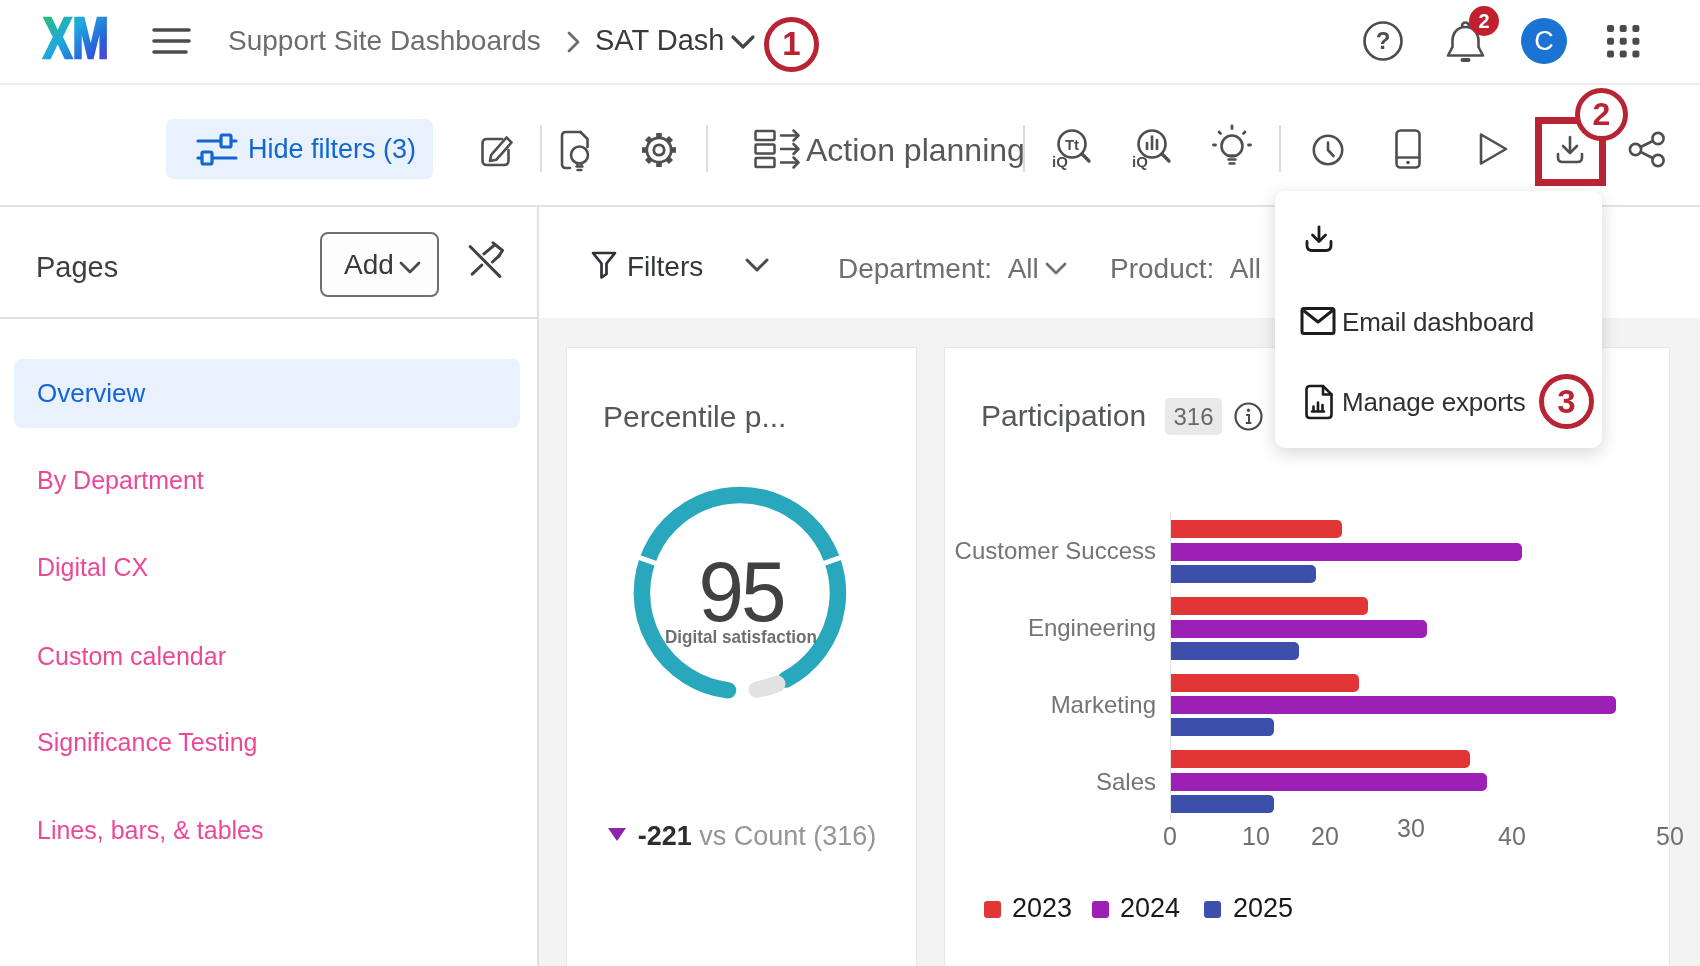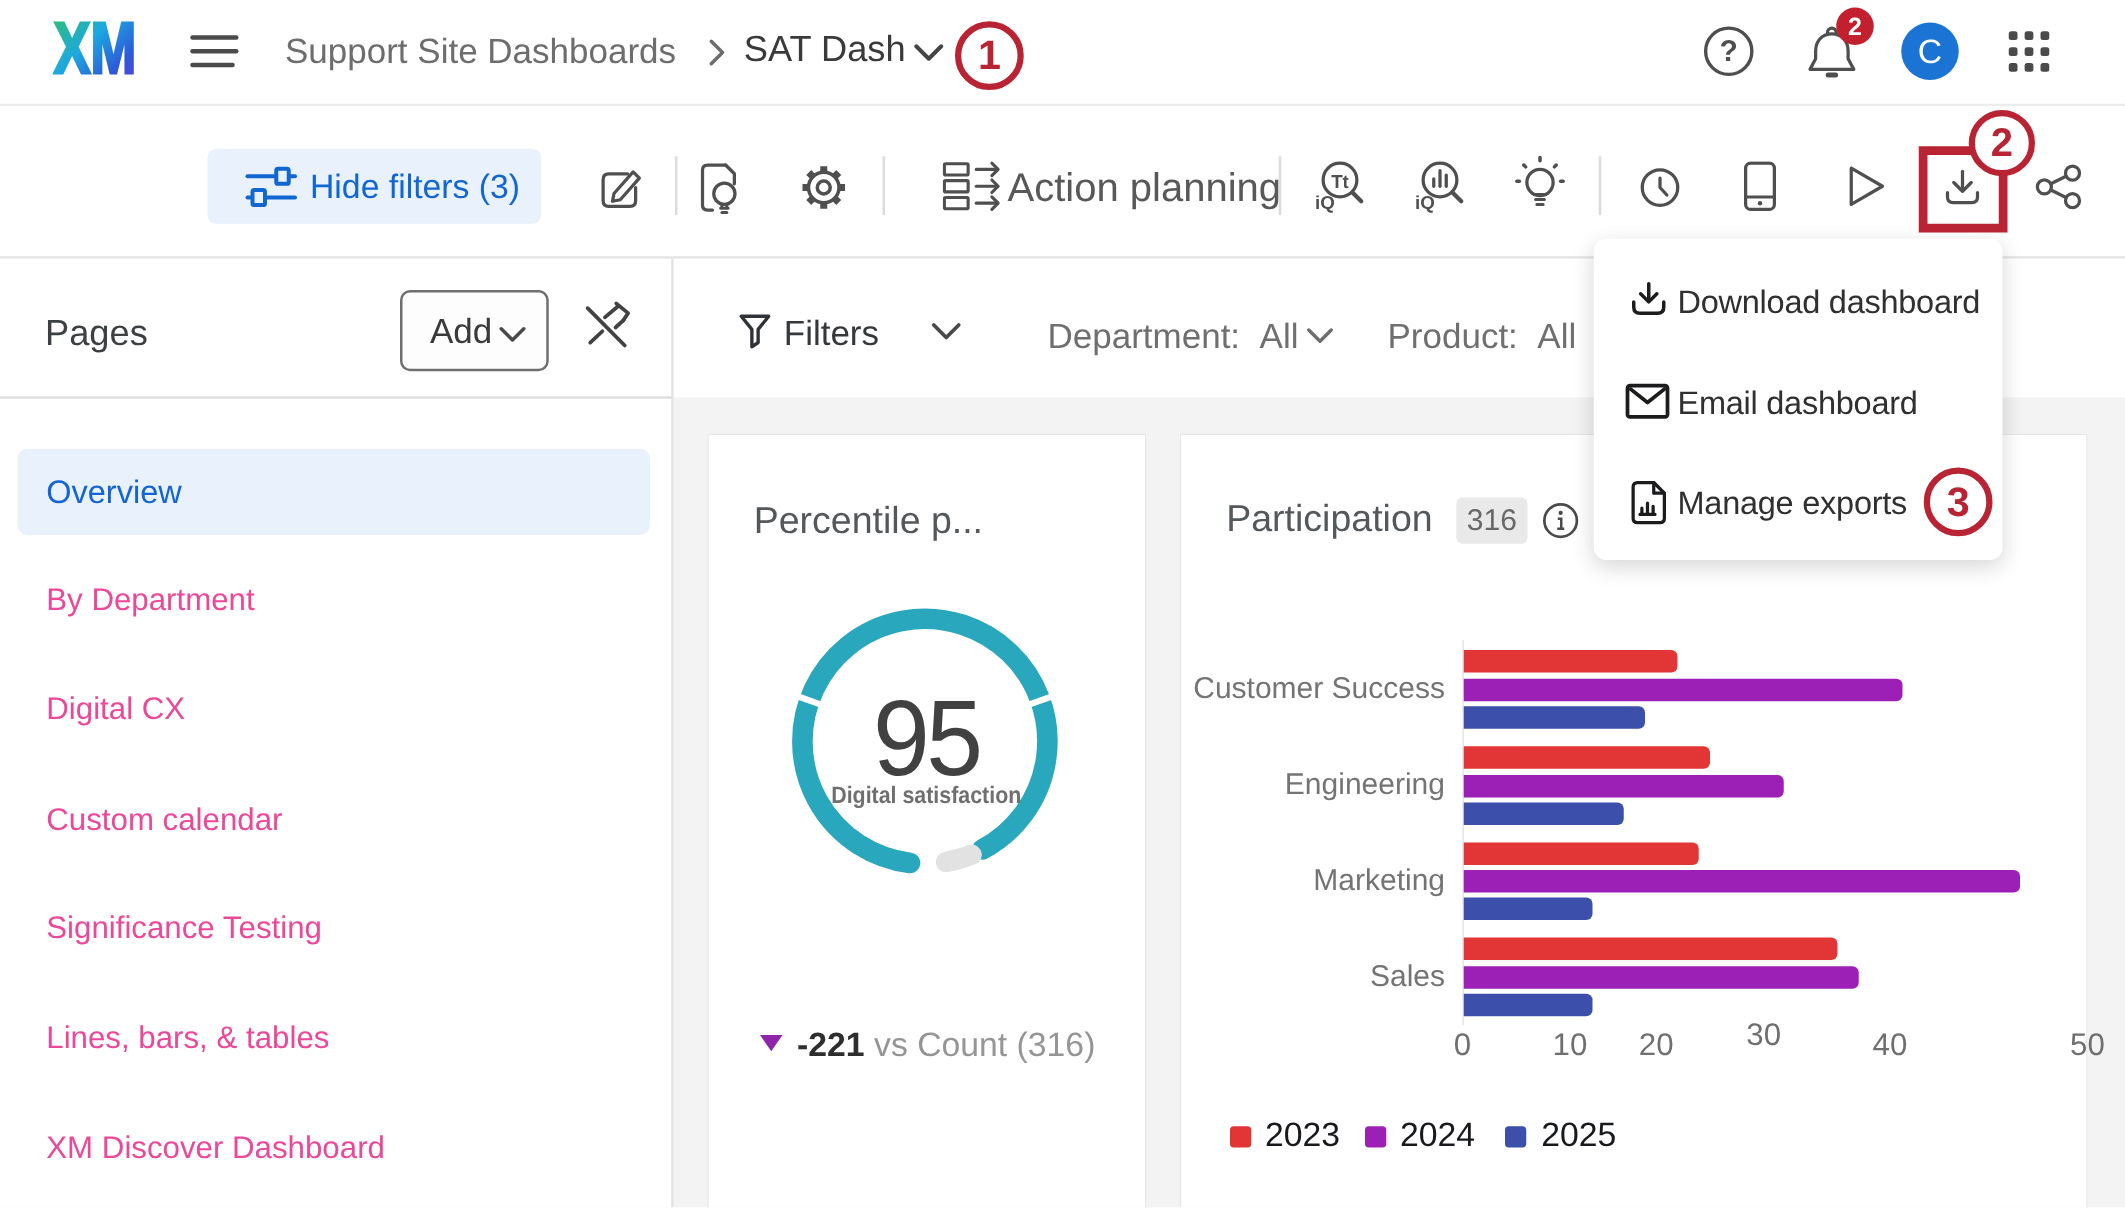--- a/index.html
+++ b/index.html
@@ -196,21 +196,20 @@
  </g>
 </svg>
 <div class="abs" style="left:0;top:317px;width:538px;height:2px;background:#dedede"></div>
 <div class="abs" style="left:14px;top:359px;width:506px;height:69px;background:#e9f1fc;border-radius:8px"></div>
 <div class="abs" style="left:37px;top:359px;height:69px;line-height:69px;font-size:26px;color:#1464d2;position:absolute">Overview</div>
 <div class="sideitem" style="top:466px">By Department</div>
 <div class="sideitem" style="top:553px">Digital CX</div>
 <div class="sideitem" style="top:642px">Custom calendar</div>
 <div class="sideitem" style="top:728px">Significance Testing</div>
 <div class="sideitem" style="top:816px">Lines, bars, &amp; tables</div>
-<div class="sideitem" style="top:904px">XM Discover Dashboard</div>
 
 <div class="abs" style="left:539px;top:207px;width:1161px;height:759px;background:#f3f3f3"></div>
 <div class="abs" style="left:539px;top:207px;width:1161px;height:111px;background:#fff"></div>
 <svg class="abs" style="left:591px;top:251px" width="26" height="28" viewBox="0 0 26 28">
  <path d="M2 2 H24 L15.5 12.5 V23 L10.5 26.5 V12.5 Z" stroke="#2f3337" stroke-width="2.7" fill="none" stroke-linejoin="round"></path>
 </svg>
 <div class="abs" style="left:627px;top:251px;font-size:28px;font-weight:normal;color:#34383b">Filters</div>
 <svg class="abs" style="left:744px;top:257px" width="26" height="16" viewBox="0 0 26 16">
       <path d="M3 3 L13 13 L23 3" stroke="#4a4a4a" stroke-width="3" fill="none" stroke-linecap="round" stroke-linejoin="round"></path>
     </svg>
@@ -277,21 +276,20 @@
 <div class="abs" style="left:1233px;top:893px;font-size:27px;color:#17191c">2025</div>
 
 <div class="abs" style="left:1275px;top:191px;width:327px;height:257px;background:#fff;border-radius:10px;box-shadow:0 5px 18px rgba(0,0,0,0.16);z-index:20"></div>
 <svg class="abs" style="left:1302px;top:224px;z-index:21" width="34" height="34" viewBox="0 0 34 34">
  <g stroke="#1c1c1e" stroke-width="2.8" fill="none" stroke-linecap="round" stroke-linejoin="round">
   <path d="M17 3 V17"></path>
         <path d="M10.5 11 l6.5 6.5 L23.5 11"></path>
   <path d="M5 17.5 v4 q0 5 5 5 h14 q5 0 5-5 v-4"></path>
  </g>
 </svg>
-<div class="abs" style="left:1342px;top:226px;font-size:26px;color:#303030;z-index:21;letter-spacing:-0.2px">Download dashboard</div>
 <svg class="abs" style="left:1300px;top:306px;z-index:21" width="36" height="30" viewBox="0 0 36 30">
  <rect x="2" y="2.5" width="32" height="25" rx="2" stroke="#1c1c1e" stroke-width="3" fill="none"></rect>
  <path d="M3.5 4.5 L18 16 L32.5 4.5" stroke="#1c1c1e" stroke-width="3" fill="none" stroke-linejoin="round"></path>
 </svg>
 <div class="abs" style="left:1342px;top:307px;font-size:26px;color:#303030;z-index:21;letter-spacing:-0.2px">Email dashboard</div>
 <svg class="abs" style="left:1304px;top:384px;z-index:21" width="30" height="36" viewBox="0 0 30 36">
  <g stroke="#1c1c1e" stroke-width="2.6" fill="none" stroke-linecap="round" stroke-linejoin="round">
   <path d="M19 2 H6 q-3.5 0-3.5 3.5 v25 q0 3.5 3.5 3.5 h18 q3.5 0 3.5-3.5 V10.5 Z"></path>
   <path d="M19 2 v8.5 h8.5"></path>
   <path d="M9.5 27.5 v-5 M14 27.5 v-9 M18.5 27.5 v-6.5 M8 27.5 h12"></path>

